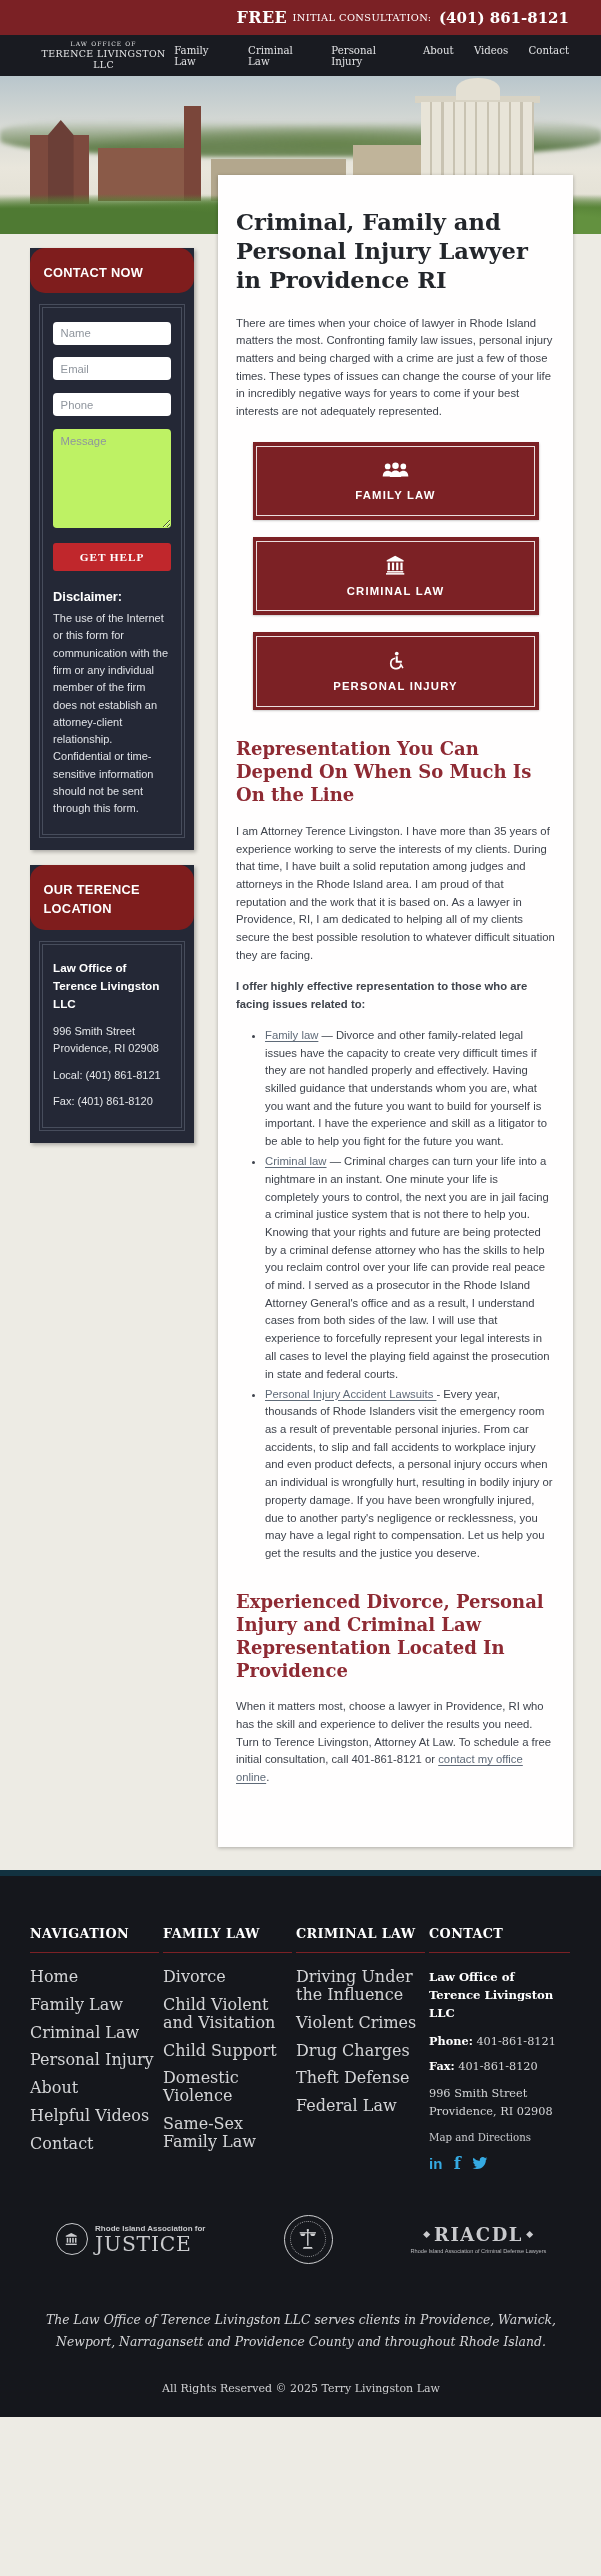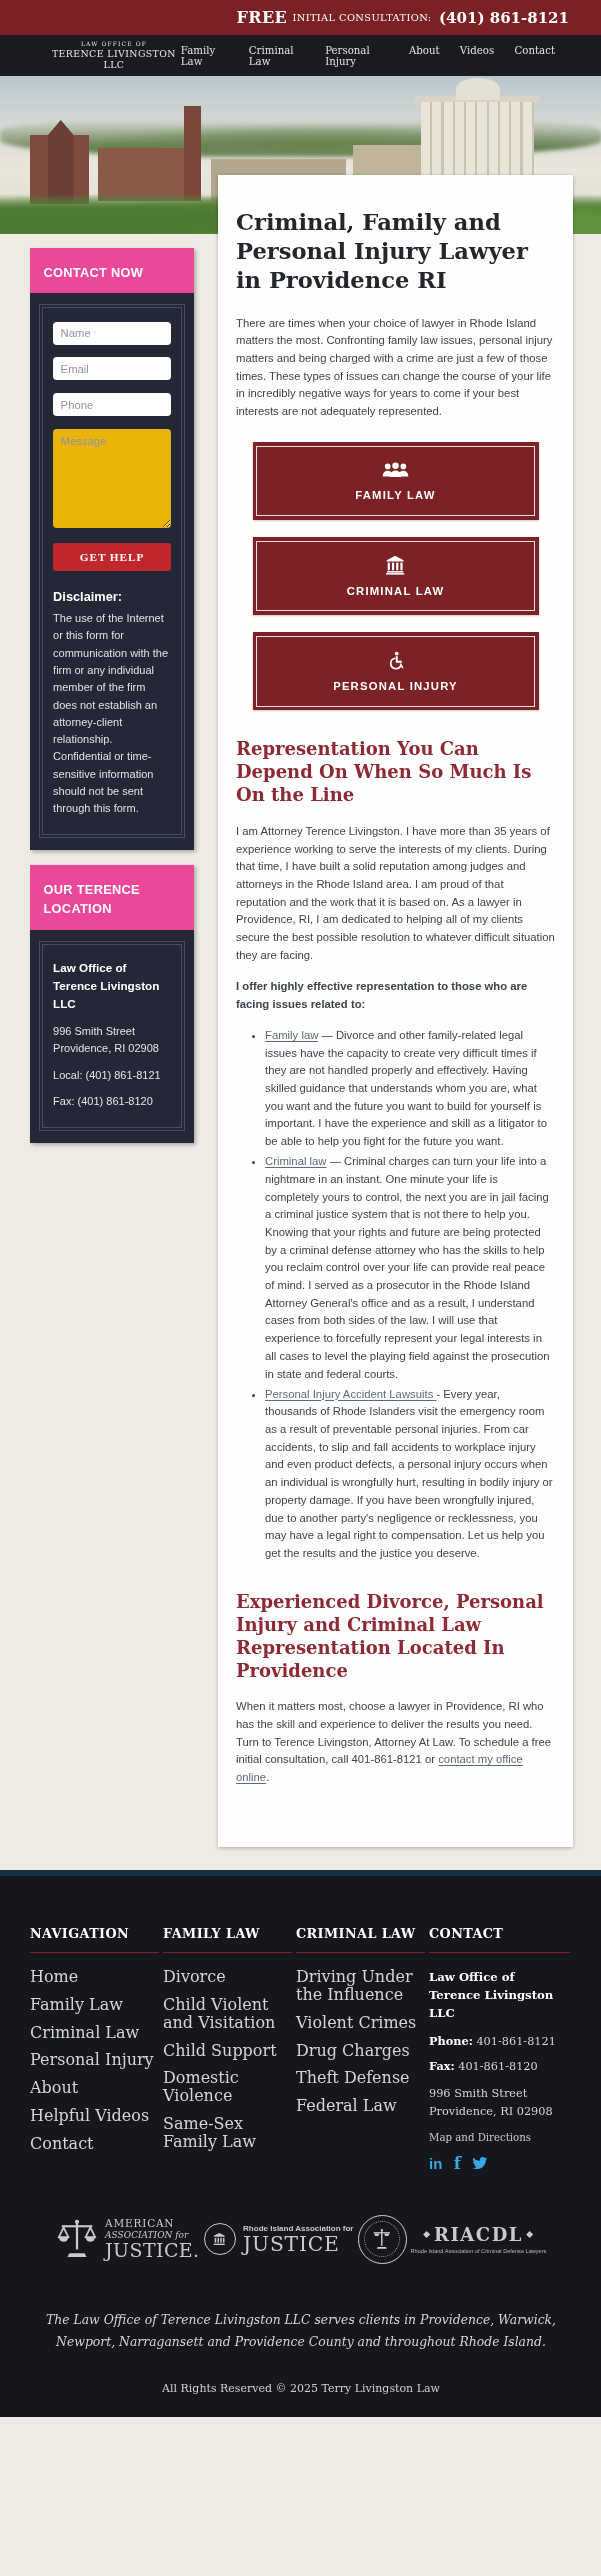--- a/index.html
+++ b/index.html
@@ -7,21 +7,21 @@
   .serif{font-family:"DejaVu Serif","Liberation Serif",serif;}
 
   
   .topbar{height:35px;background:#7b2125;display:flex;align-items:center;justify-content:flex-end;
     padding-right:33px;color:#fff;font-family:"DejaVu Serif",serif;}
   .topbar .free{font-weight:bold;font-size:16px;letter-spacing:0.4px;margin-right:5.3px;}
   .topbar .consult{font-size:9.8px;letter-spacing:0.4px;margin-right:7.5px;}
   .topbar .phone{font-weight:bold;font-size:15px;}
 
   
-  .nav{height:41px;background:#191b21;display:flex;align-items:center;padding:0 47px;}
+  .nav{height:41px;background:#191b21;display:flex;align-items:center;padding:0 33px;}
   .logo{text-align:center;color:#e8e9ea;font-family:"DejaVu Serif",serif;line-height:1.25;}
   .logo .l1{font-size:6px;letter-spacing:1.1px;}
   .logo .l2{font-size:9.4px;letter-spacing:0.4px;}
   .navlinks{margin-left:auto;display:flex;gap:20.3px;}
   .navlinks a{color:#e2e3e5;text-decoration:none;font-family:"DejaVu Serif",serif;font-size:10.2px;}
 
   
   .hero{height:158px;position:relative;overflow:hidden;
     background:linear-gradient(180deg,#b9c6cc 0%,#d7dad5 32%,#e9e6dc 58%,#dfdccf 100%);}
   .hero div{position:absolute;}
@@ -48,30 +48,30 @@
                radial-gradient(ellipse at 72% 72%,#63913f 0 32%,transparent 64%),
                radial-gradient(ellipse at 92% 60%,#4d7631 0 30%,transparent 60%),
                linear-gradient(180deg,transparent 0 30%,#4c7531 70%);}
 
   
   .content-row{display:flex;align-items:flex-start;padding:0 29px 15px 30px;}
 
   .sidebar{width:164px;flex:none;}
   .sbox{background:#242836;box-shadow:1.5px 2.3px 3.8px rgba(0,0,0,.28);margin-top:13.5px;}
   .sbox + .sbox{margin-top:14.3px;}
-  .sbox-head{background:#ec4899;color:#fff;font-weight:bold;font-size:12.8px;line-height:19.6px;
-    letter-spacing:0.3px;padding:15px 13.5px 11.3px;}
+  .sbox-head{background:#7f1d1d;color:#fff;font-weight:bold;font-size:12.8px;line-height:19.6px;
+    letter-spacing:0.3px;padding:15px 13.5px 11.3px;border-radius:15px;}
   .sbox-body{padding:10.5px 9px 12px;}
   .outline{border:0.8px solid #474d5c;padding:2.3px;}
   .outline-in{border:0.8px solid #474d5c;padding:13.5px 9.8px 16.5px;}
   .finput{display:block;width:100%;box-sizing:border-box;height:23px;border:none;border-radius:3.8px;
     margin:0 0 12.8px;padding:0 7.5px;font-size:11.3px;font-family:"Liberation Sans",sans-serif;color:#333;background:#fff;}
   .finput::placeholder,.ftext::placeholder{color:#8f959d;}
   .ftext{display:block;width:100%;box-sizing:border-box;height:99px;border:none;border-radius:3.8px;
-    margin:0 0 15px;padding:6px 7.5px;font-size:11.3px;font-family:"Liberation Sans",sans-serif;color:#333;resize:vertical;background:#eab308;}
+    margin:0 0 15px;padding:6px 7.5px;font-size:11.3px;font-family:"Liberation Sans",sans-serif;color:#333;resize:vertical;background:#bef264;}
   .gethelp{display:block;width:100%;height:28px;background:#c0272c;border:none;border-radius:3px;
     color:#fff;font-weight:bold;font-size:11.3px;letter-spacing:0.9px;cursor:pointer;
     font-family:Liberation Serif, serif;}
   .disc-title{color:#fff;font-weight:bold;font-size:12.8px;margin:18px 0 6px;}
   .disc-text{color:#e0e2e6;font-size:11px;line-height:17.3px;}
   .office-firm{color:#fff;font-weight:bold;font-size:11.7px;line-height:18px;margin:0 0 10.5px;}
   .office-line{color:#e3e5e8;font-size:11px;line-height:17.3px;}
   .office-line + .office-line.gap{margin-top:9px;}
 
   .main-card{width:355px;margin-left:24px;margin-top:-59px;background:#fffefe;position:relative;z-index:2;
@@ -311,39 +311,20 @@
         <a href="#">
           <svg viewBox="0 0 24 24" width="16" height="16" fill="#35aae2">
               <path d="M23 5.1c-.8.4-1.7.6-2.6.8.9-.6 1.6-1.5 2-2.5-.9.5-1.9.9-2.9 1.1A4.6 4.6 0 0 0 11.5 8c0 .4 0 .7.1 1A13 13 0 0 1 2.2 4.2a4.6 4.6 0 0 0 1.4 6.1c-.7 0-1.4-.2-2-.5v.1c0 2.2 1.6 4.1 3.7 4.5-.4.1-.8.2-1.2.2-.3 0-.6 0-.9-.1.6 1.8 2.3 3.1 4.3 3.2a9.2 9.2 0 0 1-6.8 1.9A13 13 0 0 0 7.8 21c8.4 0 13-7 13-13v-.6c.9-.6 1.6-1.4 2.2-2.3z"></path>
             </svg>
         </a>
       </div>
     </div>
   </div>
 
   <div class="badges">
-    <div class="badge">
-      <span>
-        <svg viewBox="0 0 44 44" width="42" height="42" fill="#c9cacd">
-          <rect x="20.8" y="4" width="2.4" height="30"></rect>
-          <rect x="6" y="8.6" width="32" height="2.2"></rect>
-          <circle cx="22" cy="5" r="2.2"></circle>
-          <path d="M8 11 3 21h10z" fill="none" stroke="#c9cacd" stroke-width="1.8"></path>
-          <path d="M3 21a5 5 0 0 0 10 0z"></path>
-          <path d="M36 11 31 21h10z" fill="none" stroke="#c9cacd" stroke-width="1.8"></path>
-          <path d="M31 21a5 5 0 0 0 10 0z"></path>
-          <path d="M14 38h16l2 4H12z"></path>
-        </svg>
-      </span>
-      <span class="serif">
-        <div class="aaj-t1">AMERICAN</div>
-        <div class="aaj-t2"><i>ASSOCIATION for</i></div>
-        <div class="aaj-t3">JUSTICE.</div>
-      </span>
-    </div>
 
     <div class="badge">
       <span class="riaj-circ">
         <svg viewBox="0 0 24 24" width="16.5" height="16.5" fill="#c9cacd">
           <path d="M12 3 4 7v1.4h16V7z"></path>
           <rect x="5.4" y="10" width="2.2" height="7"></rect>
             <rect x="9.4" y="10" width="2.2" height="7"></rect>
           <rect x="13.4" y="10" width="2.2" height="7"></rect>
             <rect x="17.4" y="10" width="2.2" height="7"></rect>
           <rect x="4" y="18.4" width="16" height="2"></rect>

